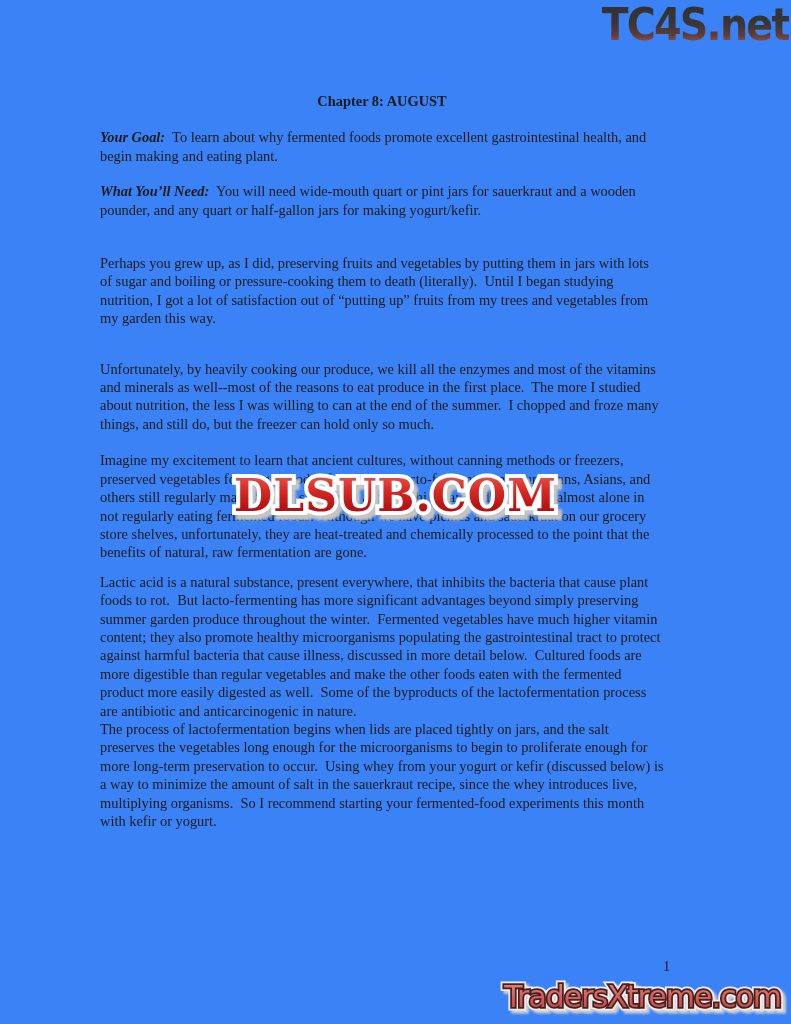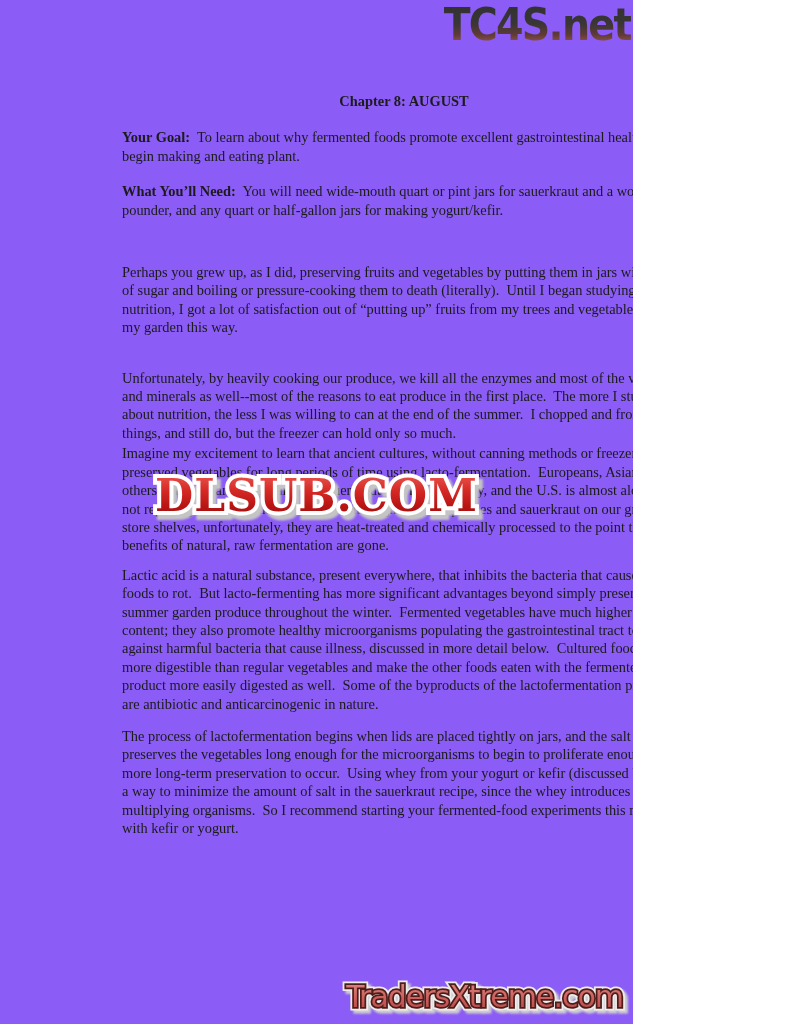--- a/index.html
+++ b/index.html
@@ -2,23 +2,23 @@
 <html><head>
 <meta charset="utf-8">
 <style>
   html, body {
     margin: 0;
     padding: 0;
     background: #ffffff;
   }
   .page {
     position: relative;
-    width: 633px;
+    width: 791px;
     height: 1024px;
-    background: #8b5cf6;
+    background: #3b82f6;
     overflow: hidden;
     font-family: "Liberation Serif", serif;
   }
 
   
   .tc4s {
     position: absolute;
     top: 1px;
     right: 2px;
     font-family: "DejaVu Sans", sans-serif;
@@ -31,42 +31,42 @@
     background: linear-gradient(180deg, #313131 0%, #393635 48%, #5f3b36 72%, #95544a 90%, #a35c50 100%);
     -webkit-background-clip: text;
     background-clip: text;
     color: transparent;
     white-space: nowrap;
   }
 
   
   .content {
     position: absolute;
-    left: 122px;
+    left: 100px;
     top: 92px;
     width: 564px;
     font-size: 14.4px;
     line-height: 18.4px;
     color: #1b1b1b;
   }
   .title {
     text-align: center;
     font-weight: bold;
     margin: 0 0 18px 0;
     white-space: pre-wrap;
   }
   .heading { font-weight: bold; margin: 0 0 18px 0; white-space: pre-wrap; }
   .para { margin: 0; white-space: pre-wrap; }
-  .b { font-weight: bold; }
+  .b { font-weight: bold; font-style: italic; }
   .m-goal { margin-bottom: 17px; }
-  .m-need { margin-bottom: 44px; }
+  .m-need { margin-bottom: 35px; }
   .m-p1 { margin-bottom: 32px; }
-  .m-p2 { margin-bottom: 2px; }
+  .m-p2 { margin-bottom: 18px; }
   .m-p3 { margin-bottom: 11px; }
-  .m-p4 { margin-bottom: 14px; }
+  .m-p4 { }
 
   
   .dlsub-wrap {
     position: absolute;
     top: 472px;
     left: 50%;
     transform: translateX(-50%);
     font-family: "DejaVu Serif", serif;
     font-weight: bold;
     font-size: 44px;

